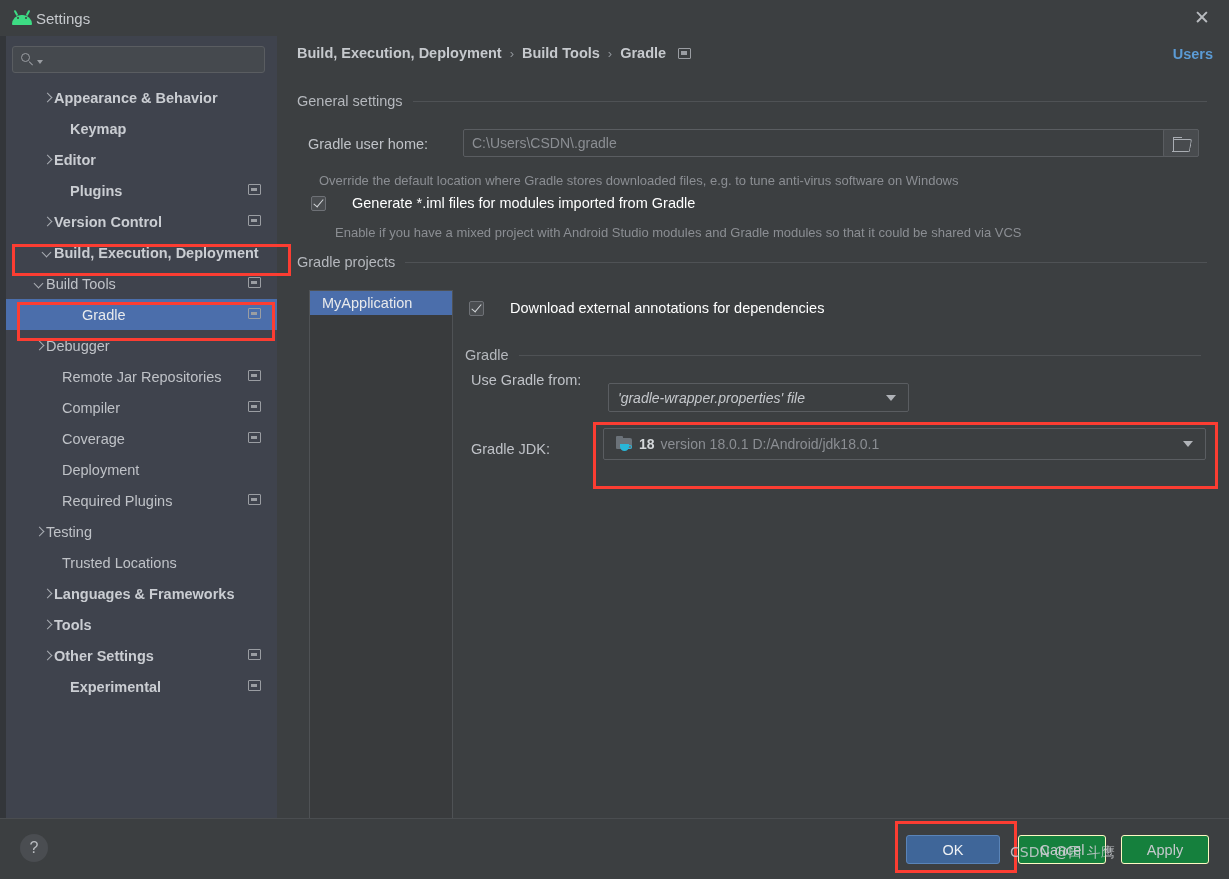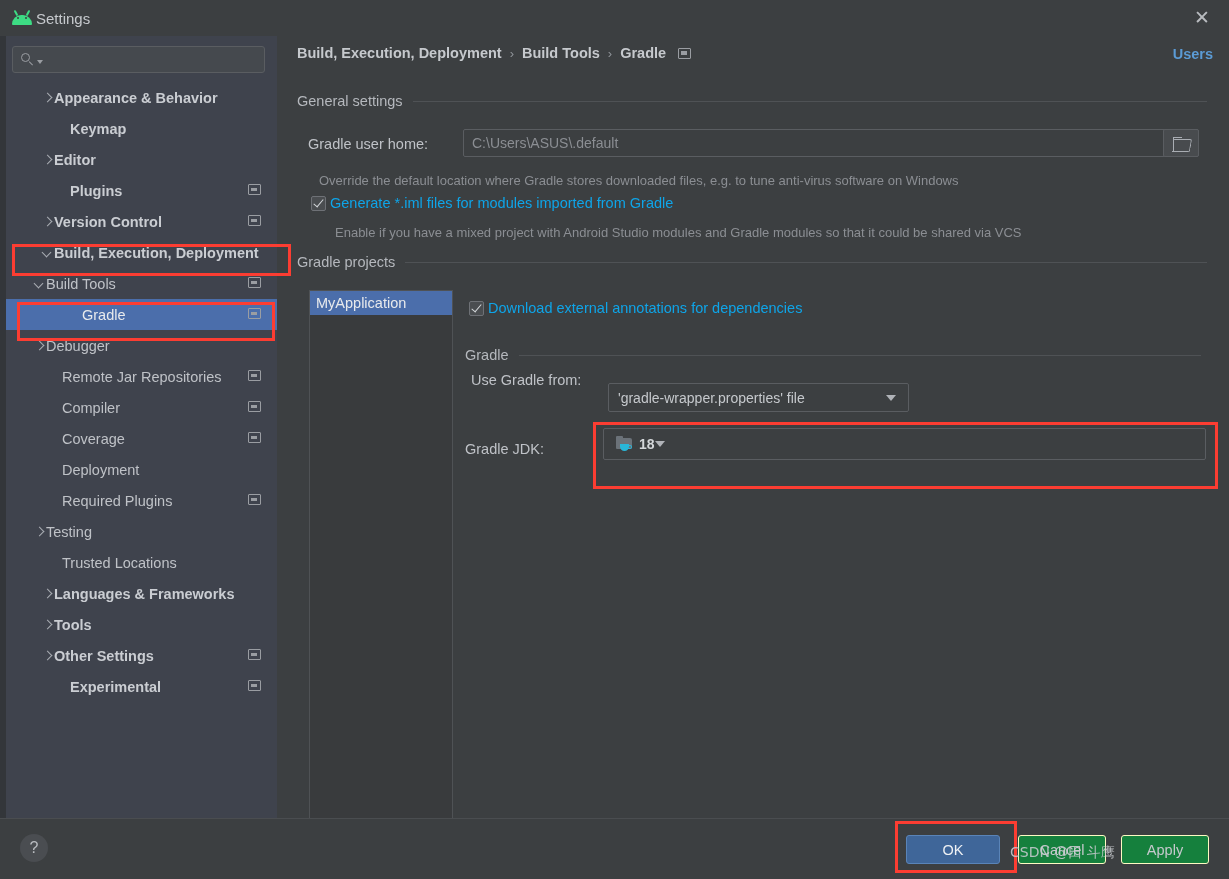--- a/index.html
+++ b/index.html
@@ -214,41 +214,41 @@
     background: #4a4d50; border: 1px solid #6e7176; border-radius: 2px;
     position: relative;
   }
   .cbox.checked::after {
     content: ''; position: absolute; left: 4px; top: 0.5px;
     width: 4px; height: 9px;
     border-right: 1.8px solid #d4d7da; border-bottom: 1.8px solid #d4d7da;
     transform: rotate(40deg);
   }
   .cbox-label {
-    margin-left: 4px; color: #0ea5e9; font-size: 14.5px; white-space: nowrap;
+    margin-left: 26px; color: #ffffff; font-size: 14.5px; white-space: nowrap;
   }
 
   .project-list {
     position: absolute;
     background: #393b3d; border: 1px solid #4f5255;
   }
   .project-item {
     height: 24px; display: flex; align-items: center;
-    padding-left: 6px; font-size: 14.5px; color: #c6c9cd; cursor: pointer;
+    padding-left: 12px; font-size: 14.5px; color: #c6c9cd; cursor: pointer;
   }
   .project-item.selected { background: #4b6eab; color: #e8eaec; }
 
   .combo {
     position: absolute;
     background: #3c3f41; border: 1px solid #5a5d61; border-radius: 2px;
     display: flex; align-items: center; cursor: pointer;
   }
   .combo .combo-text {
     flex: 1; color: #c6c9cd; font-size: 14px; padding-left: 9px;
-    white-space: nowrap; overflow: hidden;
+    white-space: nowrap; overflow: hidden; font-style: italic;
   }
   .combo .combo-arrow {
     width: 0; height: 0; margin-right: 12px;
     border-left: 5px solid transparent;
     border-right: 5px solid transparent;
     border-top: 6px solid #b0b3b8;
   }
   .jdk-icon {
     width: 18px; height: 15px; position: relative;
     margin-left: 12px; flex: 0 0 18px;
@@ -452,21 +452,21 @@
     </div>
 
     <div class="reset-link">Users</div>
 
     <div class="section-header" style="left:20px; top:57px; width:910px;">
       <span class="label">General settings</span>
       <span class="rule"></span>
     </div>
 
     <div class="form-label" style="left:31px; top:100px;">Gradle user home:</div>
-    <div class="textfield" style="left:186px; top:93px; width:736px; height:28px;">C:\Users\ASUS\.default</div>
+    <div class="textfield" style="left:186px; top:93px; width:736px; height:28px;">C:\Users\CSDN\.gradle</div>
     <div class="browse-btn" style="left:886px; top:93px; width:36px; height:28px;">
       <span class="folder-glyph"></span>
     </div>
 
     <div class="hint-text" style="left:42px; top:137px;">Override the default location where Gradle stores downloaded files, e.g. to tune anti-virus software on Windows</div>
 
     <div class="checkbox-row" style="left:34px; top:159px;">
       <span class="cbox checked"></span>
       <span class="cbox-label">Generate *.iml files for modules imported from Gradle</span>
     </div>
@@ -490,29 +490,30 @@
       <span class="label">Gradle</span>
       <span class="rule"></span>
     </div>
 
     <div class="form-label" style="left:194px; top:336px;">Use Gradle from:</div>
     <div class="combo" style="left:331px; top:347px; width:301px; height:29px;">
       <span class="combo-text">'gradle-wrapper.properties' file</span>
       <span class="combo-arrow"></span>
     </div>
 
-    <div class="form-label" style="left:188px; top:405px;">Gradle JDK:</div>
+    <div class="form-label" style="left:194px; top:405px;">Gradle JDK:</div>
     <div class="combo" style="left:326px; top:392px; width:603px; height:32px;">
       <span class="jdk-icon">
         <span class="tab"></span>
           <span class="fold"></span>
         <span class="cup"></span>
           <span class="handle"></span>
       </span>
       <span class="jdk-ver">18</span>
+      <span class="jdk-path" style="flex:1;">version 18.0.1 D:/Android/jdk18.0.1</span>
       <span class="combo-arrow"></span>
     </div>
 
   </div>
 
   <div class="bottombar">
     <div class="help-btn">?</div>
     <div class="btn primary" style="left:906px; width:94px;">OK</div>
     <div class="btn normal" style="left:1018px; width:88px;">Cancel</div>
     <div class="btn normal" style="left:1121px; width:88px;">Apply</div>

